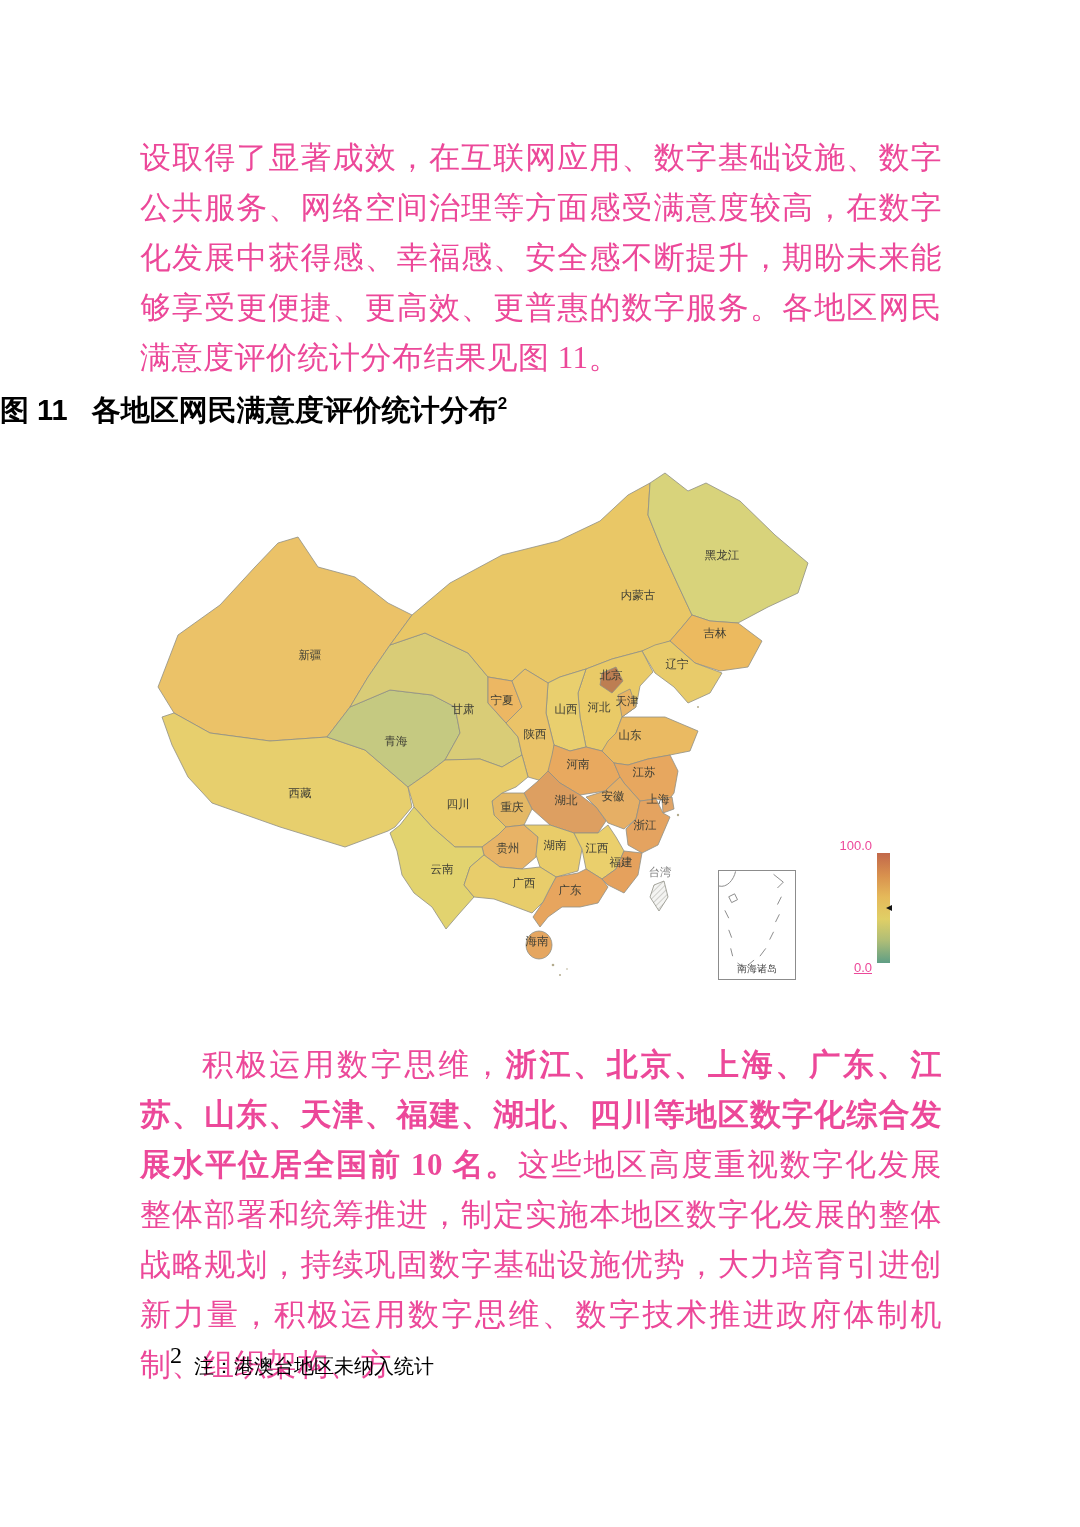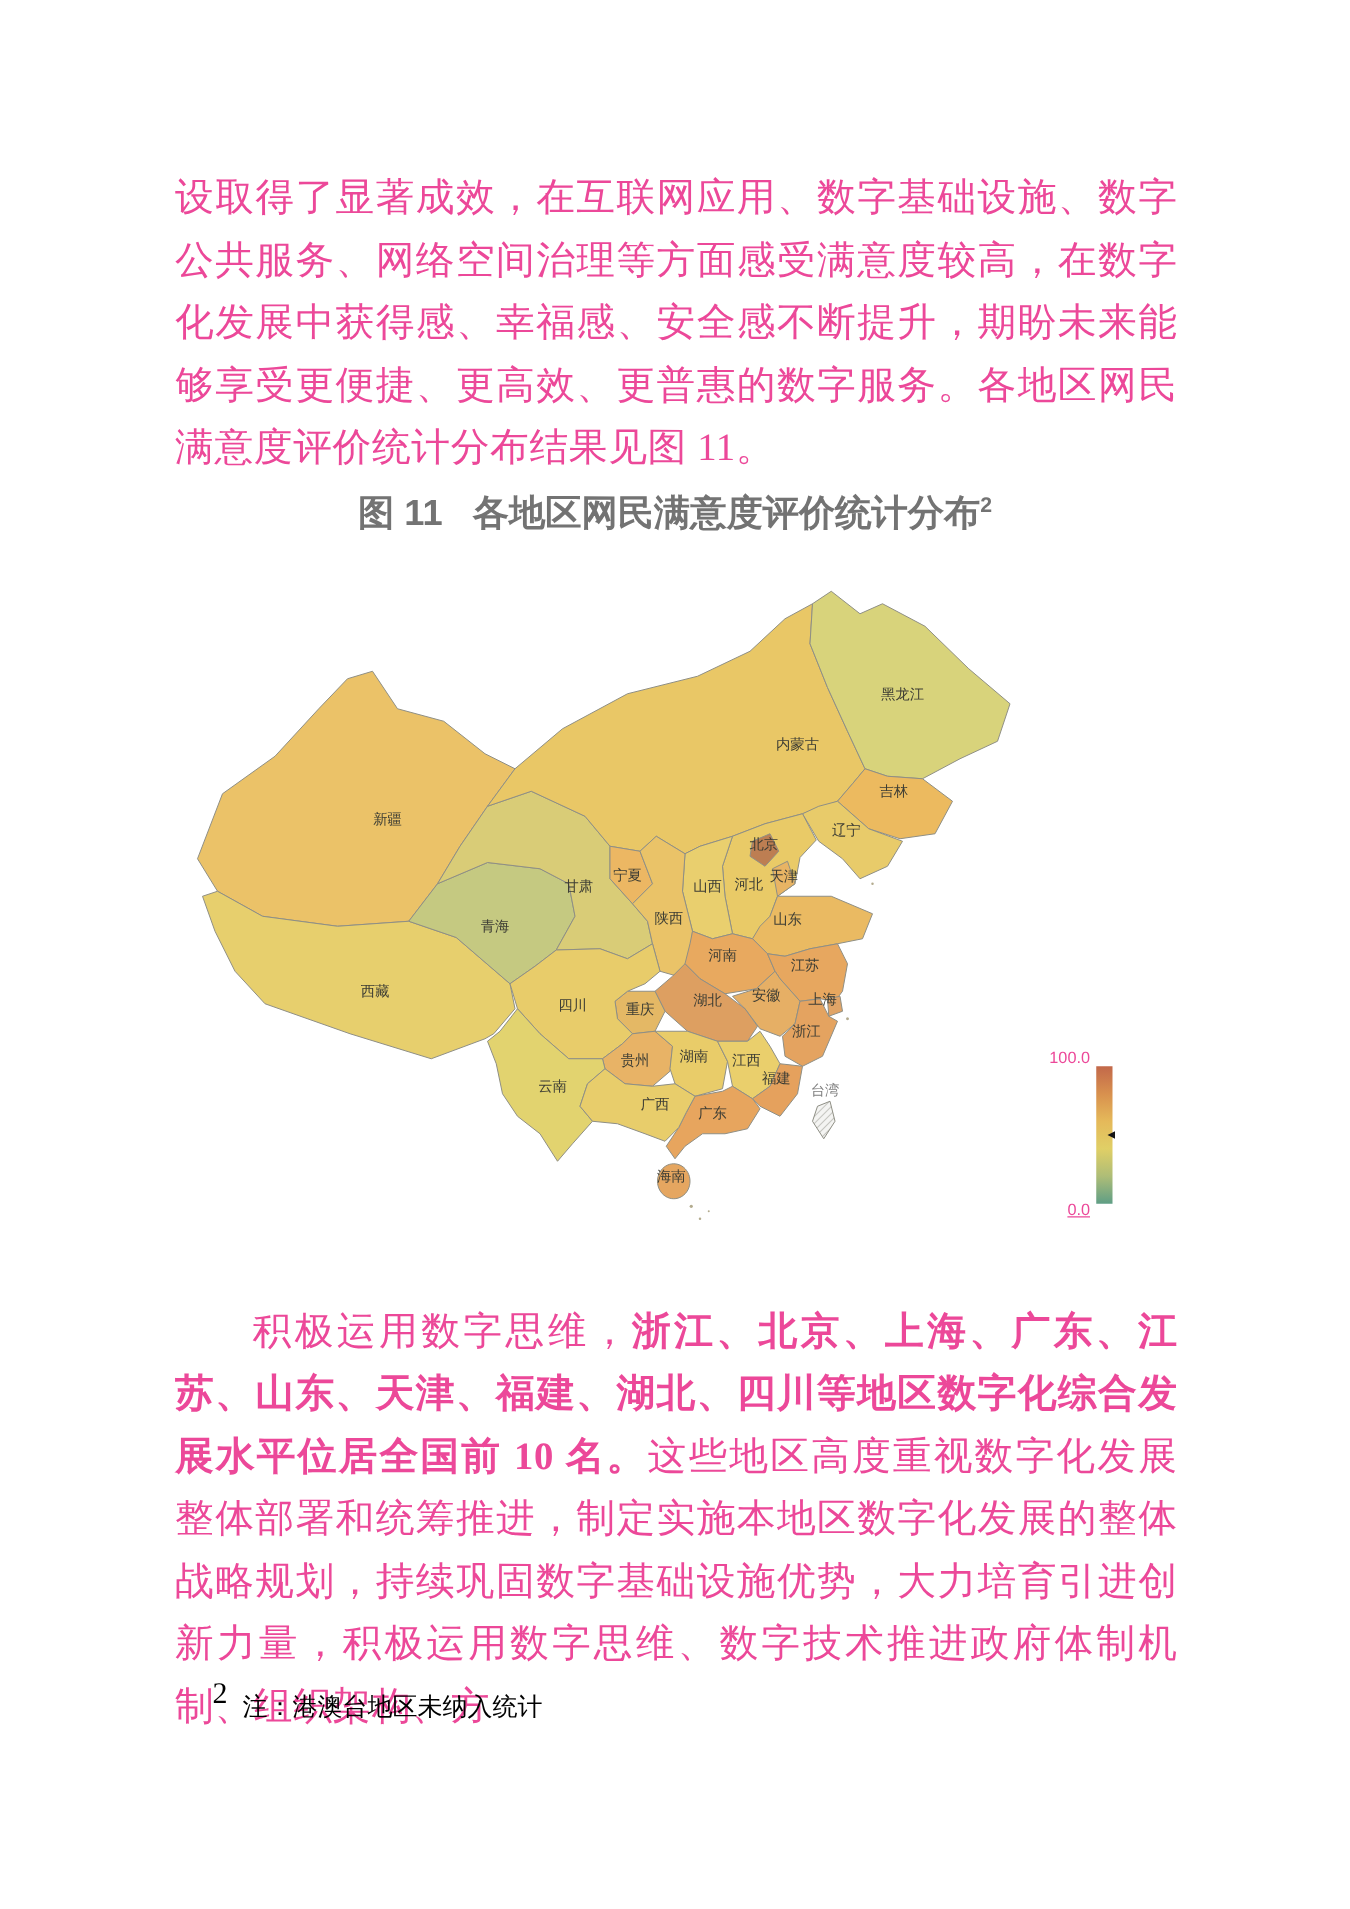--- a/index.html
+++ b/index.html
@@ -8,23 +8,23 @@
 
   
   .body-para{position:absolute;left:140px;width:802px;margin:0;
              font:31px/50px "Liberation Serif","DejaVu Serif",serif;
              color:#ec4899;text-align:justify;letter-spacing:.5px;}
   #para-top{top:133px;}
   #para-main{top:1040px;text-indent:2em;}
   .body-para strong{font-weight:700;}
 
   
-  .fig-caption{position:absolute;top:391px;left:0;width:100%;text-align:center;
+  .fig-caption{position:absolute;top:391px;left:0;width:100%;
                font-family:"Liberation Sans","DejaVu Sans",sans-serif;
-               font-weight:700;font-size:29px;color:#737373;}
+               font-weight:700;font-size:29px;color:#000000;}
   .caption-title{margin-left:24px;}
   .fig-caption sup{font-size:17px;}
 
   
   #figure{position:absolute;left:150px;top:455px;width:800px;height:570px;}
   #china-map{position:absolute;left:0;top:0;width:800px;height:570px;}
   .prov{stroke:#8f8f85;stroke-width:.8;stroke-linejoin:round;}
   .prov-label{font-family:"Liberation Serif","DejaVu Serif",serif;font-size:11.5px;
               fill:#3d3d34;text-anchor:middle;}
   .prov-label.tw{fill:#808080;}
@@ -153,20 +153,37 @@
           <text x="510" y="421" class="prov-label tw">台湾</text>
         </g>
     </svg>
 
     <div class="legend-max">100.0</div>
     <div class="legend-bar" style="background: linear-gradient(rgb(194, 104, 74), rgb(216, 144, 78), rgb(229, 185, 90), rgb(224, 207, 102), rgb(174, 189, 119), rgb(95, 158, 133));">
       <div class="legend-tick" style="top: calc(50% - 3px);"></div>
     </div>
     <div class="legend-min">0.0</div>
 
+    <div class="inset">
+      <svg viewBox="0 0 78 110" xmlns="http://www.w3.org/2000/svg">
+        <path class="ins" d="M0,15 C8,17 15,9 17,0"></path>
+        <path class="ins" d="M56,3 L66,11 60,17"></path>
+        <path class="ins" d="M10,26 L16,23 19,29 13,32 Z"></path>
+        <path class="ins" d="M6,40 L10,48"></path>
+        <path class="ins" d="M10,60 L13,68"></path>
+        <path class="ins" d="M12,79 L14,87"></path>
+        <path class="ins" d="M19,94 L26,99"></path>
+        <path class="ins" d="M64,26 L60,34"></path>
+        <path class="ins" d="M62,44 L58,52"></path>
+        <path class="ins" d="M56,62 L52,70"></path>
+        <path class="ins" d="M48,79 L42,87"></path>
+        <path class="ins" d="M36,91 L30,96"></path>
+      </svg>
+      <div class="inset-label">南海诸岛</div>
+    </div>
   </div>
 
   <p class="body-para" id="para-main"><span>积极运用数字思维，</span><strong>浙江、北京、上海、广东、江苏、山东、天津、福建、湖北、四川等地区数字化综合发展水平位居全国前 10 名。</strong><span>这些地区高度重视数字化发展整体部署和统筹推进，制定实施本地区数字化发展的整体战略规划，持续巩固数字基础设施优势，大力培育引进创新力量，积极运用数字思维、数字技术推进政府体制机制、组织架构、方</span></p>
 
   <div class="footnote">
     <span class="fn-marker">2</span><span class="fn-text">注：港澳台地区未纳入统计</span>
   </div>
 
 </div>
 

